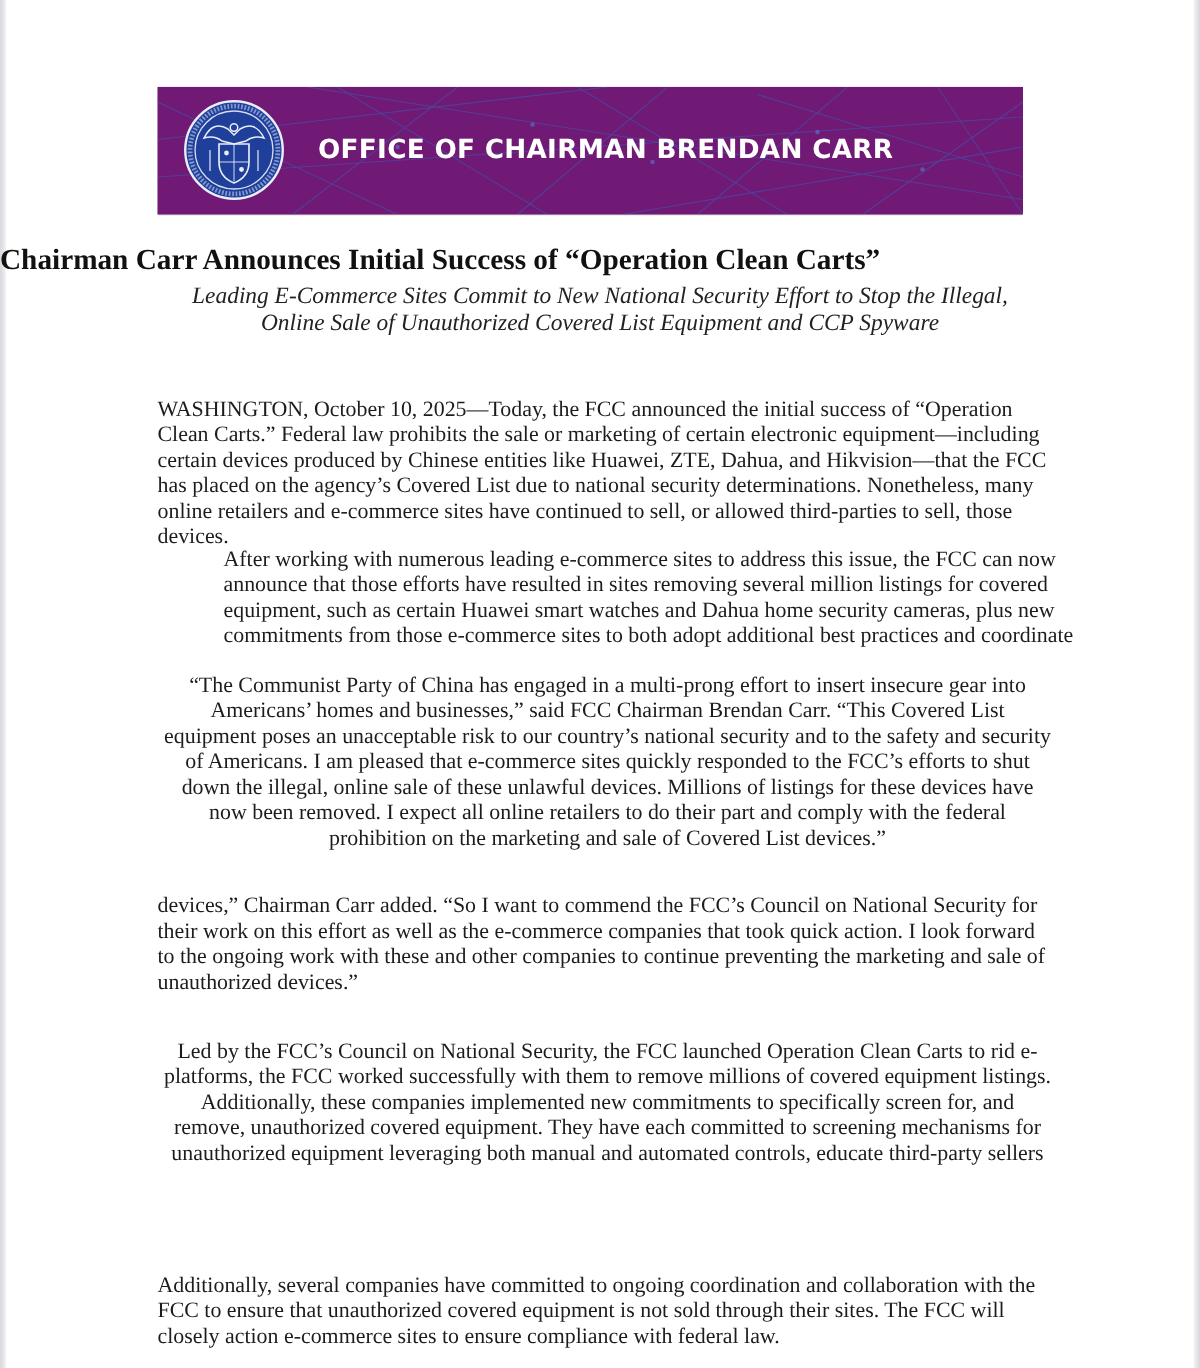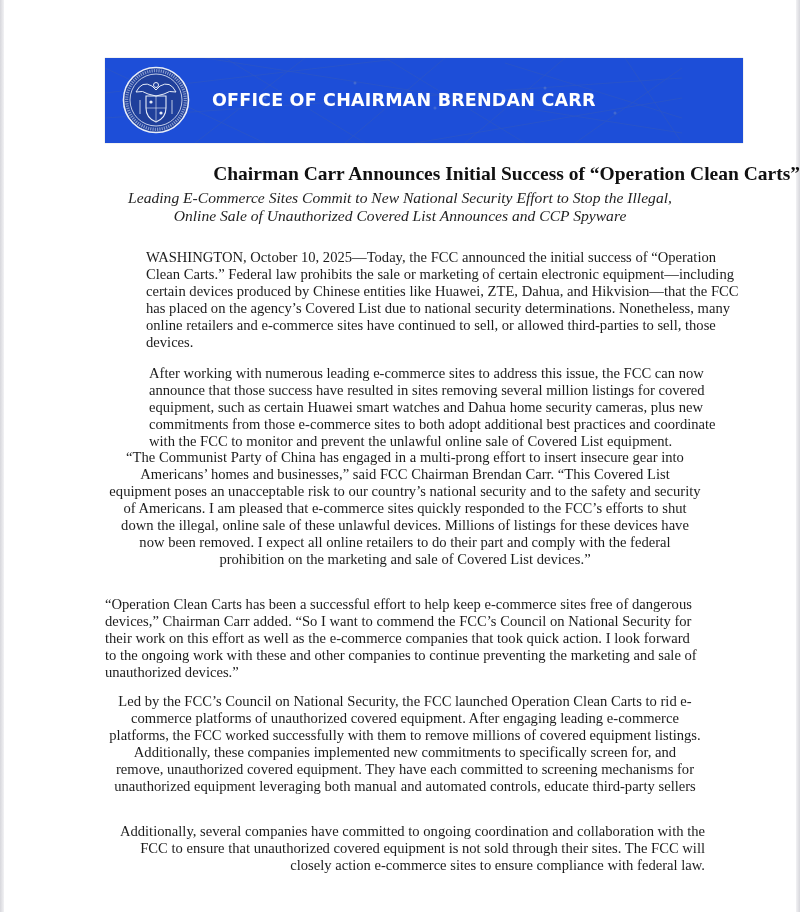--- a/index.html
+++ b/index.html
@@ -19,23 +19,23 @@
       width: 4px;
       background: linear-gradient(to right, #d7d7dc, #f2f2f4);
     }
     .edge-left { left: 0; }
     .edge-right { right: 0; background: linear-gradient(to left, #d7d7dc, #f2f2f4); }
 
     .banner {
       position: absolute;
       left: 105px;
       top: 58px;
-      width: 638px;
+      width: 577px;
       height: 85px;
-      background: #1d4ed8;
+      background: #701a75;
       overflow: hidden;
       box-shadow: 0 0 1px rgba(0,0,0,0.3);
     }
     .banner svg.pattern {
       position: absolute;
       left: 0; top: 0;
     }
     .seal {
       position: absolute;
       left: 17px;
@@ -53,21 +53,21 @@
       letter-spacing: 0.2px;
       color: #ffffff;
       white-space: nowrap;
     }
 
     .headline {
       position: absolute;
       left: 0;
       width: 800px;
       top: 163px;
-      text-align: right;
+      text-align: left;
       font-weight: bold;
       font-size: 19.5px;
       color: #111111;
       white-space: nowrap;
     }
     .subhead {
       position: absolute;
       left: 0;
       width: 800px;
       top: 189px;
@@ -82,26 +82,26 @@
 
     .body-text {
       position: absolute;
       left: 105px;
       width: 600px;
       font-size: 14.6px;
       line-height: 17px;
       color: #1c1c1c;
     }
     .body-text .line { display: block; white-space: nowrap; }
-    #p1 { top: 249px; margin-left: 41px; }
+    #p1 { top: 265px; }
     #p2 { top: 365px; margin-left: 44px; }
     #p3 { top: 449px; text-align: center; }
     #p4 { top: 596px; }
     #p5 { top: 693px; text-align: center; }
-    #p6 { top: 823px; text-align: right; }
+    #p6 { top: 849px; }
   </style>
 </head>
 <body>
 
 <div class="edge-left"></div>
 <div class="edge-right"></div>
 
 <div class="banner">
   <svg class="pattern" width="577" height="85" viewBox="0 0 577 85">
     <g stroke="#3a5cb5" stroke-width="0.7" opacity="0.55" fill="none">
@@ -141,61 +141,58 @@
     <line x1="18" y1="34" x2="18" y2="48" stroke="#e8edf8" stroke-width="0.8"></line>
     <line x1="50" y1="34" x2="50" y2="48" stroke="#e8edf8" stroke-width="0.8"></line>
   </svg>
   <div class="banner-title">OFFICE OF CHAIRMAN BRENDAN CARR</div>
 </div>
 
 <div class="headline">Chairman Carr Announces Initial Success of “Operation Clean Carts”</div>
 
 <div class="subhead">
   <span>Leading E-Commerce Sites Commit to New National Security Effort to Stop the Illegal,</span>
-  <span>Online Sale of Unauthorized Covered List Announces and CCP Spyware</span>
+  <span>Online Sale of Unauthorized Covered List Equipment and CCP Spyware</span>
 </div>
 
 <div class="body-text" id="p1">
   <span class="line">WASHINGTON, October 10, 2025—Today, the FCC announced the initial success of “Operation</span>
   <span class="line">Clean Carts.”  Federal law prohibits the sale or marketing of certain electronic equipment—including</span>
   <span class="line">certain devices produced by Chinese entities like Huawei, ZTE, Dahua, and Hikvision—that the FCC</span>
   <span class="line">has placed on the agency’s Covered List due to national security determinations.  Nonetheless, many</span>
   <span class="line">online retailers and e-commerce sites have continued to sell, or allowed third-parties to sell, those</span>
   <span class="line">devices.</span>
 </div>
 
 <div class="body-text" id="p2">
   <span class="line">After working with numerous leading e-commerce sites to address this issue, the FCC can now</span>
-  <span class="line">announce that those success have resulted in sites removing several million listings for covered</span>
+  <span class="line">announce that those efforts have resulted in sites removing several million listings for covered</span>
   <span class="line">equipment, such as certain Huawei smart watches and Dahua home security cameras, plus new</span>
   <span class="line">commitments from those e-commerce sites to both adopt additional best practices and coordinate</span>
-  <span class="line">with the FCC to monitor and prevent the unlawful online sale of Covered List equipment.</span>
 </div>
 
 <div class="body-text" id="p3">
   <span class="line">“The Communist Party of China has engaged in a multi-prong effort to insert insecure gear into</span>
   <span class="line">Americans’ homes and businesses,” said FCC Chairman Brendan Carr.  “This Covered List</span>
   <span class="line">equipment poses an unacceptable risk to our country’s national security and to the safety and security</span>
   <span class="line">of Americans.  I am pleased that e-commerce sites quickly responded to the FCC’s efforts to shut</span>
   <span class="line">down the illegal, online sale of these unlawful devices.  Millions of listings for these devices have</span>
   <span class="line">now been removed.  I expect all online retailers to do their part and comply with the federal</span>
   <span class="line">prohibition on the marketing and sale of Covered List devices.”</span>
 </div>
 
 <div class="body-text" id="p4">
-  <span class="line">“Operation Clean Carts has been a successful effort to help keep e-commerce sites free of dangerous</span>
   <span class="line">devices,” Chairman Carr added.  “So I want to commend the FCC’s Council on National Security for</span>
   <span class="line">their work on this effort as well as the e-commerce companies that took quick action.  I look forward</span>
   <span class="line">to the ongoing work with these and other companies to continue preventing the marketing and sale of</span>
   <span class="line">unauthorized devices.”</span>
 </div>
 
 <div class="body-text" id="p5">
   <span class="line">Led by the FCC’s Council on National Security, the FCC launched Operation Clean Carts to rid e-</span>
-  <span class="line">commerce platforms of unauthorized covered equipment.  After engaging leading e-commerce</span>
   <span class="line">platforms, the FCC worked successfully with them to remove millions of covered equipment listings.</span>
   <span class="line">Additionally, these companies implemented new commitments to specifically screen for, and</span>
   <span class="line">remove, unauthorized covered equipment.  They have each committed to screening mechanisms for</span>
   <span class="line">unauthorized equipment leveraging both manual and automated controls, educate third-party sellers</span>
 </div>
 
 <div class="body-text" id="p6">
   <span class="line">Additionally, several companies have committed to ongoing coordination and collaboration with the</span>
   <span class="line">FCC to ensure that unauthorized covered equipment is not sold through their sites.  The FCC will</span>
   <span class="line">closely action e-commerce sites to ensure compliance with federal law.</span>

